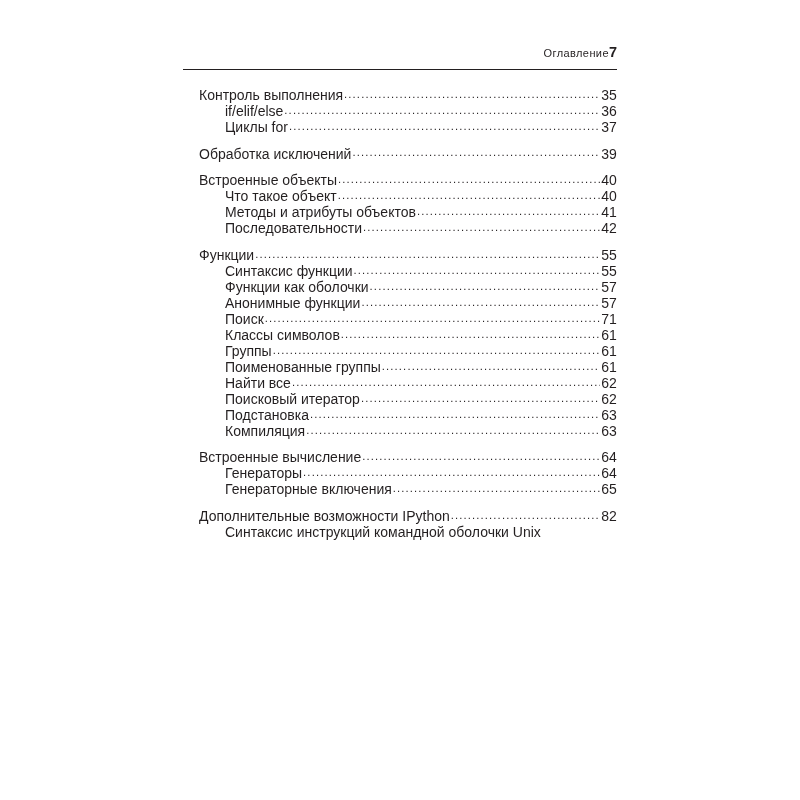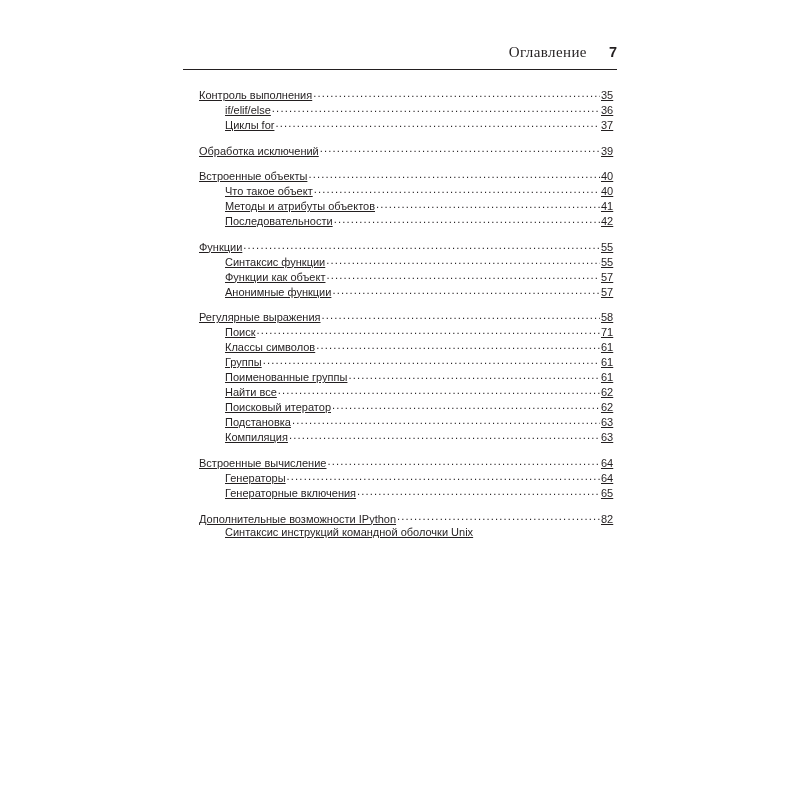--- a/index.html
+++ b/index.html
@@ -23,26 +23,24 @@
   .header {
     position: absolute;
     left: 183px;
     top: 44px;
     width: 434px;
     display: flex;
     align-items: baseline;
     justify-content: flex-end;
   }
   .header-label {
-    font-size: 15px;
+    font-size: 11px;
     letter-spacing: 0.4px;
     color: #231f20;
-    margin-right: 22px;
     font-weight: normal;
-    font-family: Liberation Serif, serif;
   }
   .header-page {
     font-size: 14.5px;
     font-weight: bold;
     color: #231f20;
   }
   .header-rule {
     position: absolute;
     left: 183px;
     top: 69px;
@@ -52,25 +50,24 @@
   }
   .toc {
     position: absolute;
     left: 183px;
     top: 88px;
     width: 434px;
   }
   .toc-row {
     display: flex;
     align-items: baseline;
-    font-size: 11px;
+    font-size: 14px;
     color: #231f20;
     line-height: 1.0;
     white-space: nowrap;
-    text-decoration: underline;
   }
   .toc-row.lvl0 { padding-left: 16px; margin-top: 12.6px; }
   .toc-row.lvl1 { padding-left: 42px; margin-top: 2px; }
   .toc-row.first { margin-top: 0; }
   .toc-title {
     flex: 0 0 auto;
   }
   .toc-dots {
     flex: 1 1 auto;
     overflow: hidden;
@@ -83,21 +80,21 @@
     position: absolute;
     left: 0;
     bottom: 0px;
     font-size: 11.2px;
     letter-spacing: 1.15px;
     color: #231f20;
     white-space: nowrap;
   }
   .toc-page {
     flex: 0 0 auto;
-    text-align: left;
+    text-align: center;
     min-width: 16px;
   }
   .toc-row.wrap {
     white-space: normal;
     display: block;
   }
   .toc-row.wrap .wrapline1 {
     display: block;
   }
 </style>
@@ -157,33 +154,28 @@
         <span class="toc-title">Функции</span>
         <span class="toc-dots"></span>
         <span class="toc-page">55</span>
       </div>
       <div class="toc-row lvl1">
         <span class="toc-title">Синтаксис функции</span>
         <span class="toc-dots"></span>
         <span class="toc-page">55</span>
       </div>
       <div class="toc-row lvl1">
-        <span class="toc-title">Функции как объект</span>
+        <span class="toc-title">Функции как оболочки</span>
         <span class="toc-dots"></span>
         <span class="toc-page">57</span>
       </div>
       <div class="toc-row lvl1">
         <span class="toc-title">Анонимные функции</span>
         <span class="toc-dots"></span>
         <span class="toc-page">57</span>
-      </div>
-      <div class="toc-row lvl0">
-        <span class="toc-title">Регулярные выражения</span>
-        <span class="toc-dots"></span>
-        <span class="toc-page">58</span>
       </div>
       <div class="toc-row lvl1">
         <span class="toc-title">Поиск</span>
         <span class="toc-dots"></span>
         <span class="toc-page">71</span>
       </div>
       <div class="toc-row lvl1">
         <span class="toc-title">Классы символов</span>
         <span class="toc-dots"></span>
         <span class="toc-page">61</span>

